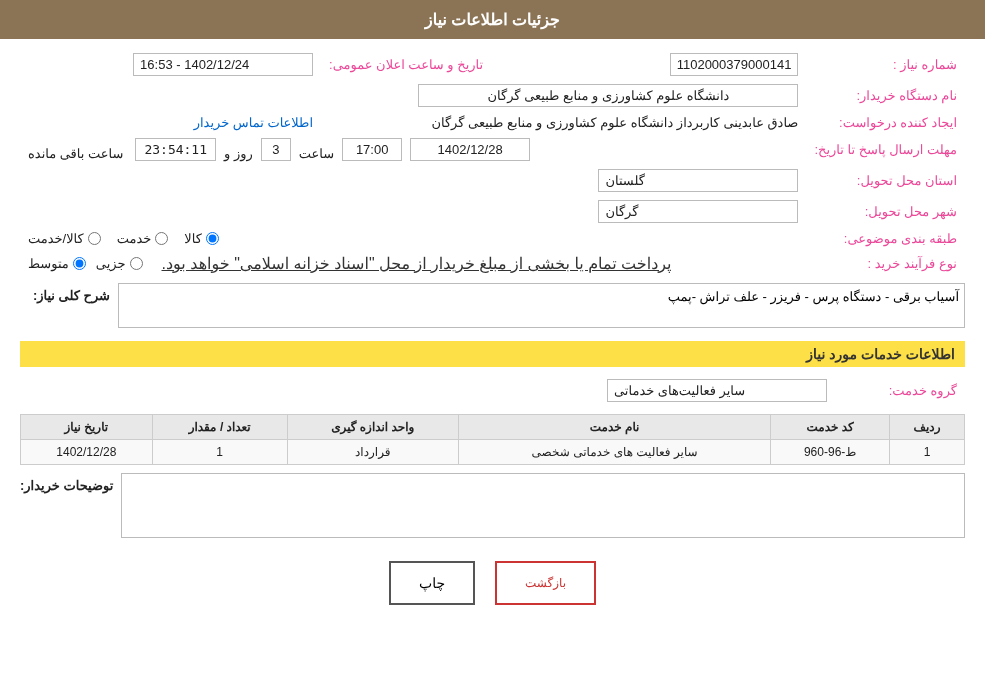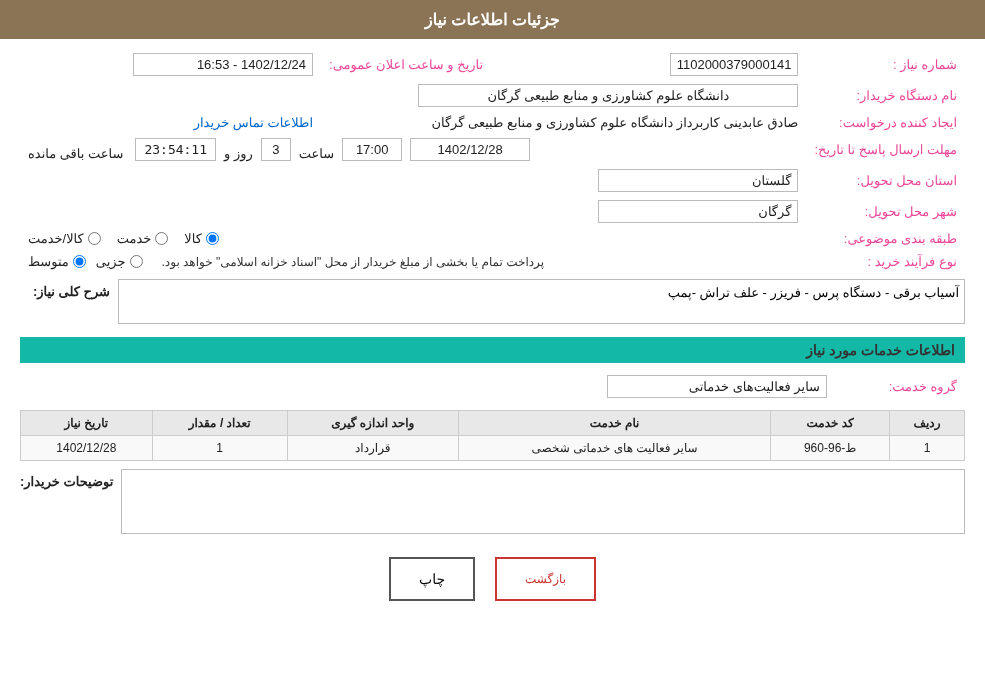--- a/index.html
+++ b/index.html
@@ -23,21 +23,21 @@
       text-align: center;
       padding: 10px 0;
       font-size: 16px;
       font-weight: bold;
       letter-spacing: 1px;
     }
     .content {
       padding: 10px 20px;
     }
     .section-title {
-      background: #14b8a6;
+      background: #fde047;
       color: #333;
       font-weight: bold;
       padding: 5px 10px;
       margin: 10px 0 8px 0;
       font-size: 14px;
       text-align: right;
     }
     .info-table {
       width: 100%;
       border-collapse: collapse;
@@ -55,21 +55,21 @@
     }
     .value-cell {
       text-align: right;
     }
     .value-box {
       border: 1px solid #bbb;
       background: #fff;
       padding: 3px 6px;
       display: inline-block;
       min-width: 120px;
-      text-align: right;
+      text-align: left;
     }
     .link-text {
       color: #0066cc;
       text-decoration: none;
       cursor: pointer;
     }
     .timer-row {
       display: flex;
       align-items: flex-end;
       flex-direction: row-reverse;
@@ -88,22 +88,23 @@
       gap: 16px;
       align-items: center;
     }
     .radio-item {
       display: flex;
       align-items: center;
       gap: 4px;
       flex-direction: row-reverse;
     }
     .note-text {
-      font-size: 12px;
+      font-size: 16px;
       color: #333;
+      text-decoration: underline;
     }
     .textarea-box {
       border: 1px solid #bbb;
       background: #fff;
       width: 100%;
       min-height: 55px;
       padding: 5px;
       resize: none;
       text-align: right;
       direction: rtl;

